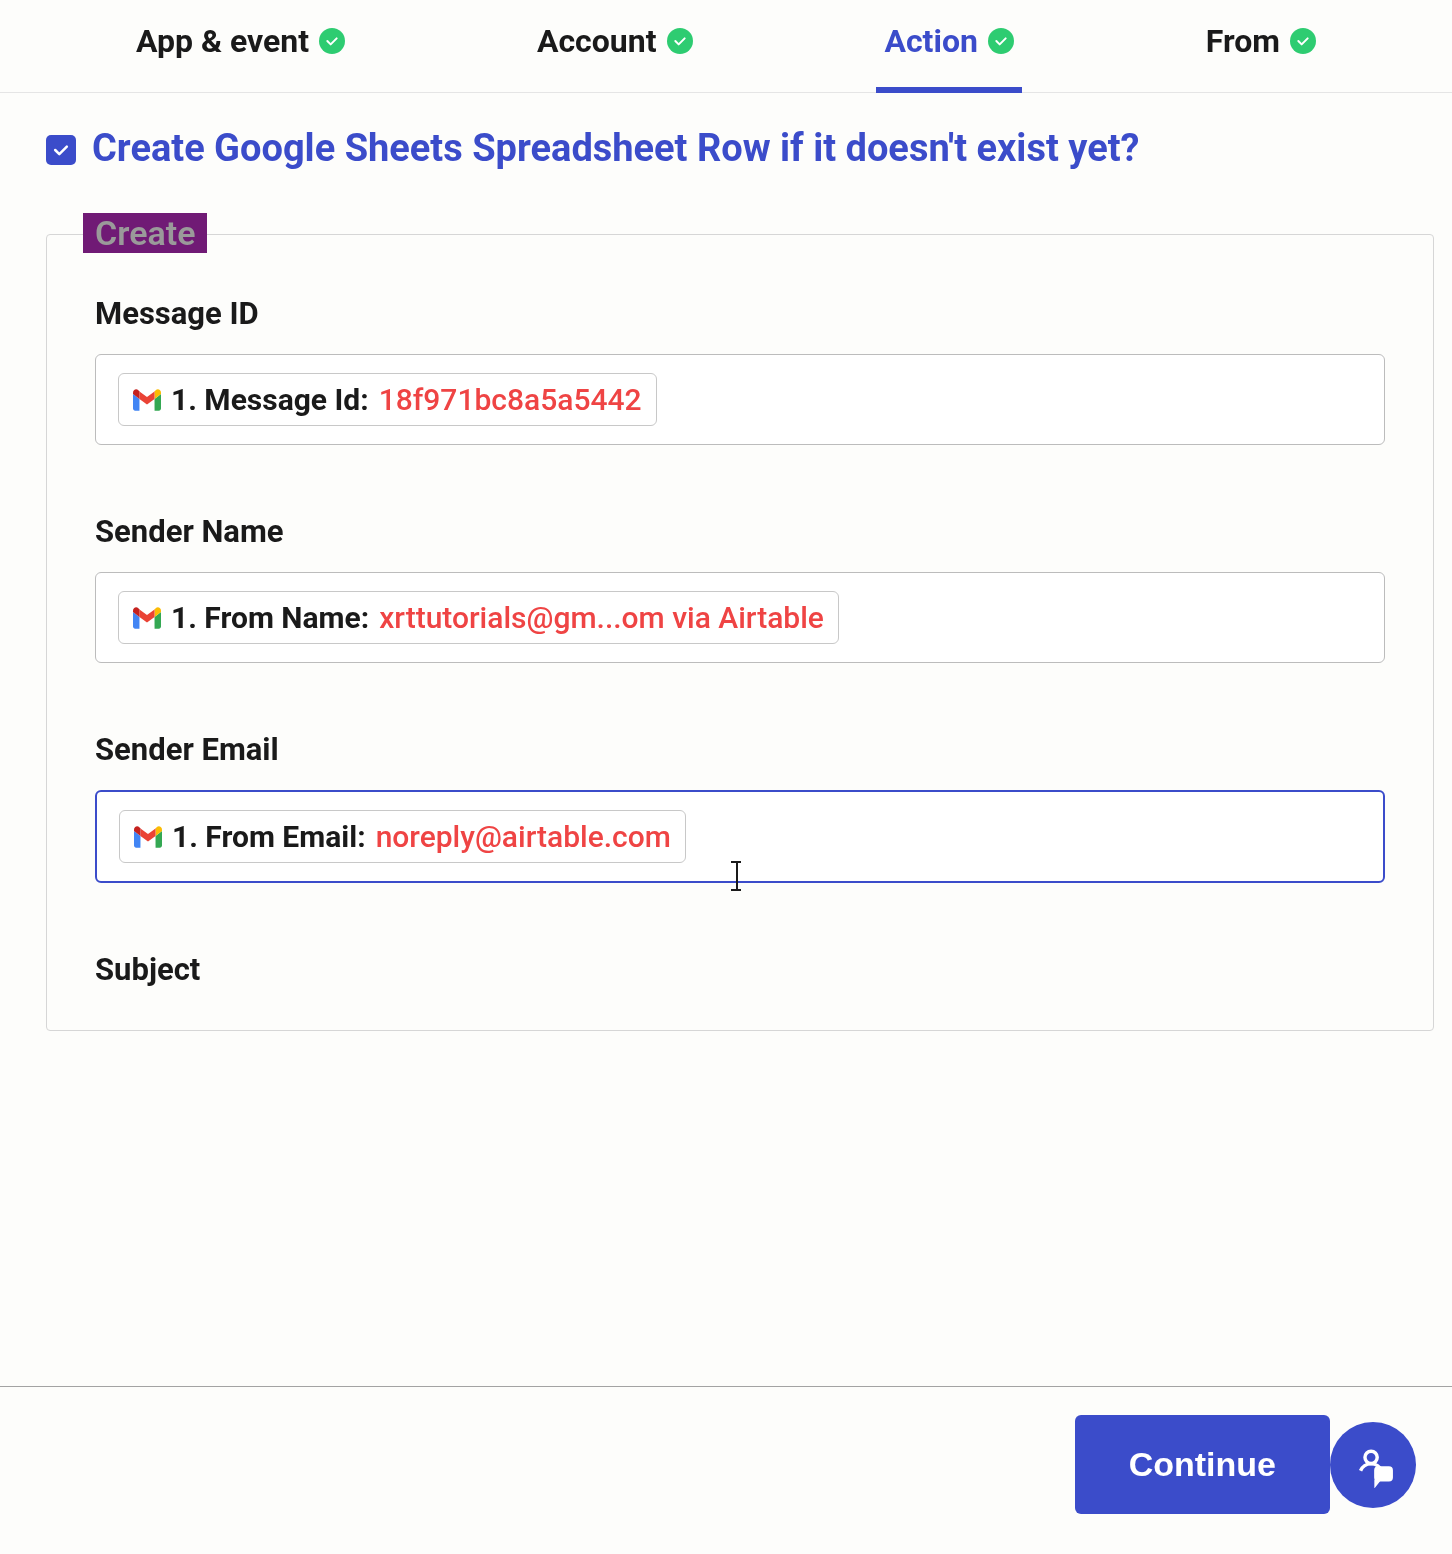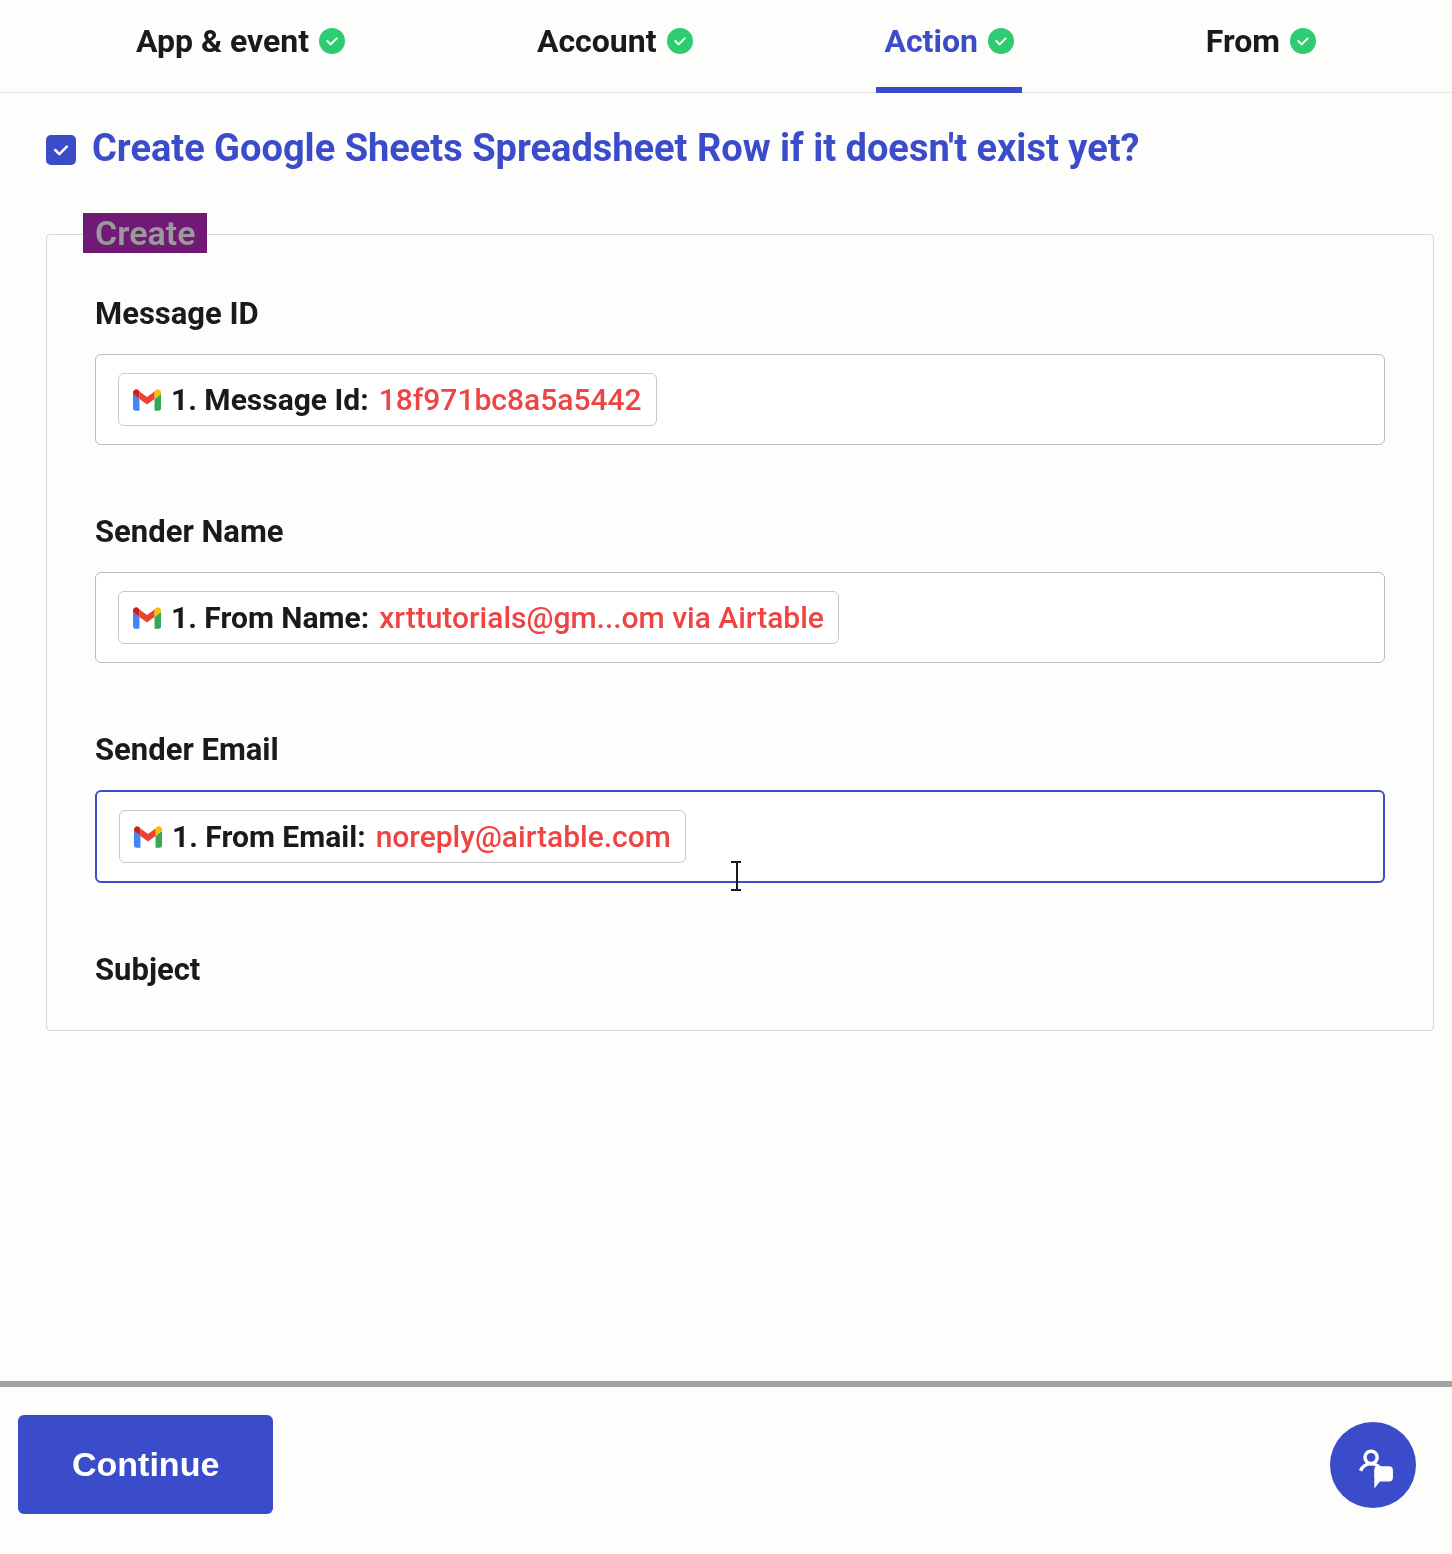--- a/index.html
+++ b/index.html
@@ -147,25 +147,24 @@
       color: #ef4444;
       font-weight: 500;
     }
     .footer {
       position: absolute;
       bottom: 0;
       left: 0;
       right: 0;
       padding: 28px 18px 40px 18px;
       background: #fdfdfb;
-      border-top: 6px solid #a3a3a3;
-      display: flex;
-      align-items: center;
-      justify-content: space-between;
-      gap: 15px;
+      border-top: 1px solid #a3a3a3;
+      display: flex;
+      align-items: center;
+      justify-content: flex-end;
     }
     .continue-btn {
       background: #3b4cca;
       color: #fff;
       border: none;
       border-radius: 6px;
       padding: 30px 54px;
       font-size: 34px;
       font-weight: 700;
       cursor: pointer;

